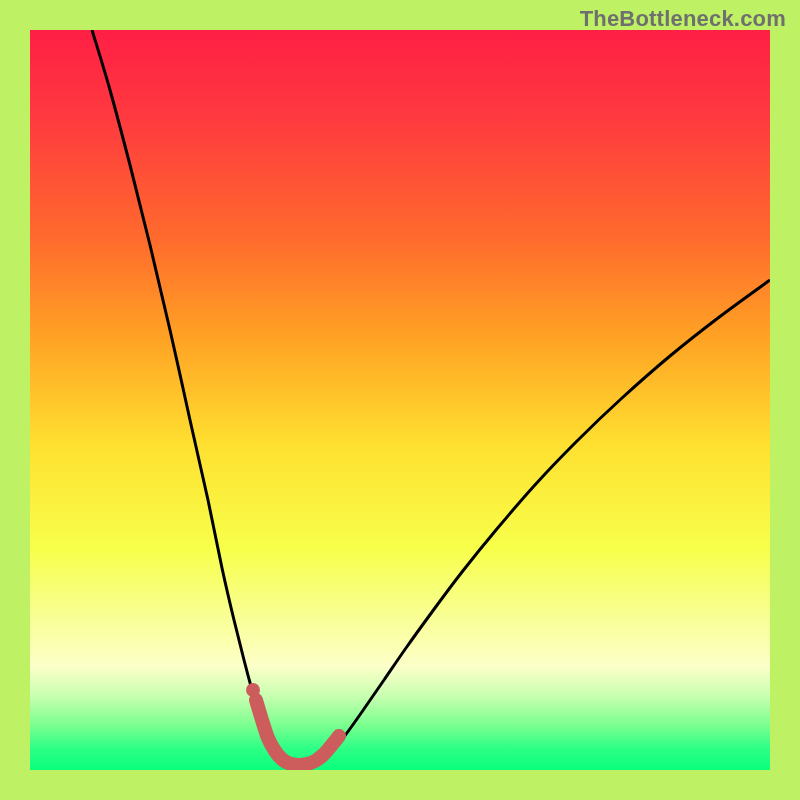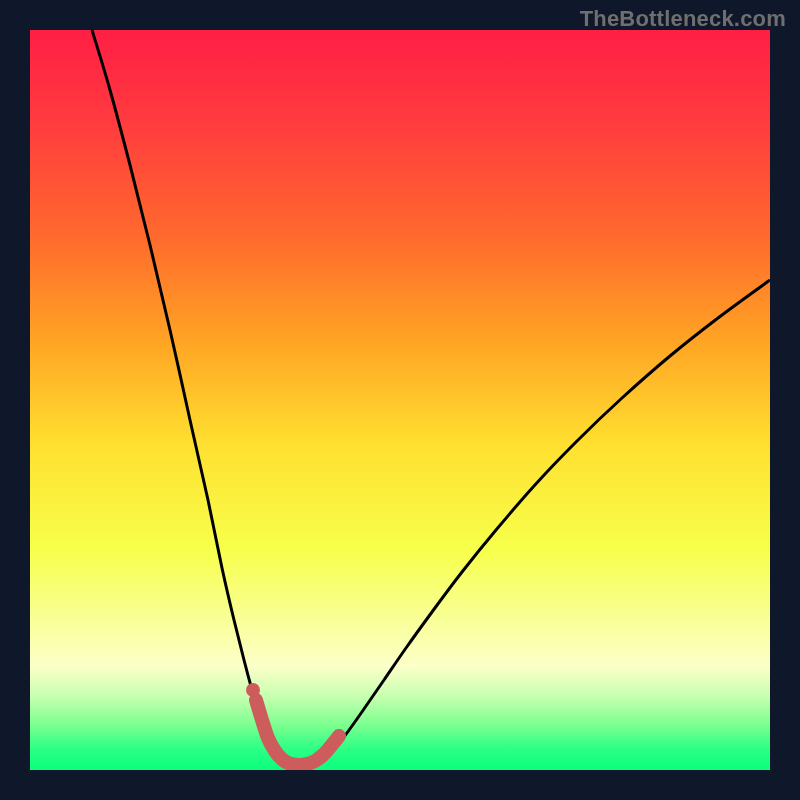--- a/index.html
+++ b/index.html
@@ -7,21 +7,21 @@
     padding: 0;
     width: 800px;
     height: 800px;
     background: #000;
     overflow: hidden;
     font-family: Arial, Helvetica, sans-serif;
   }
   .frame {
     position: absolute;
     inset: 0;
-    background: #0f172a;
+    background: #bef264;
   }
   .plot {
     position: absolute;
     left: 30px;
     top: 30px;
     width: 740px;
     height: 740px;
     overflow: hidden;
   }
   .watermark {

